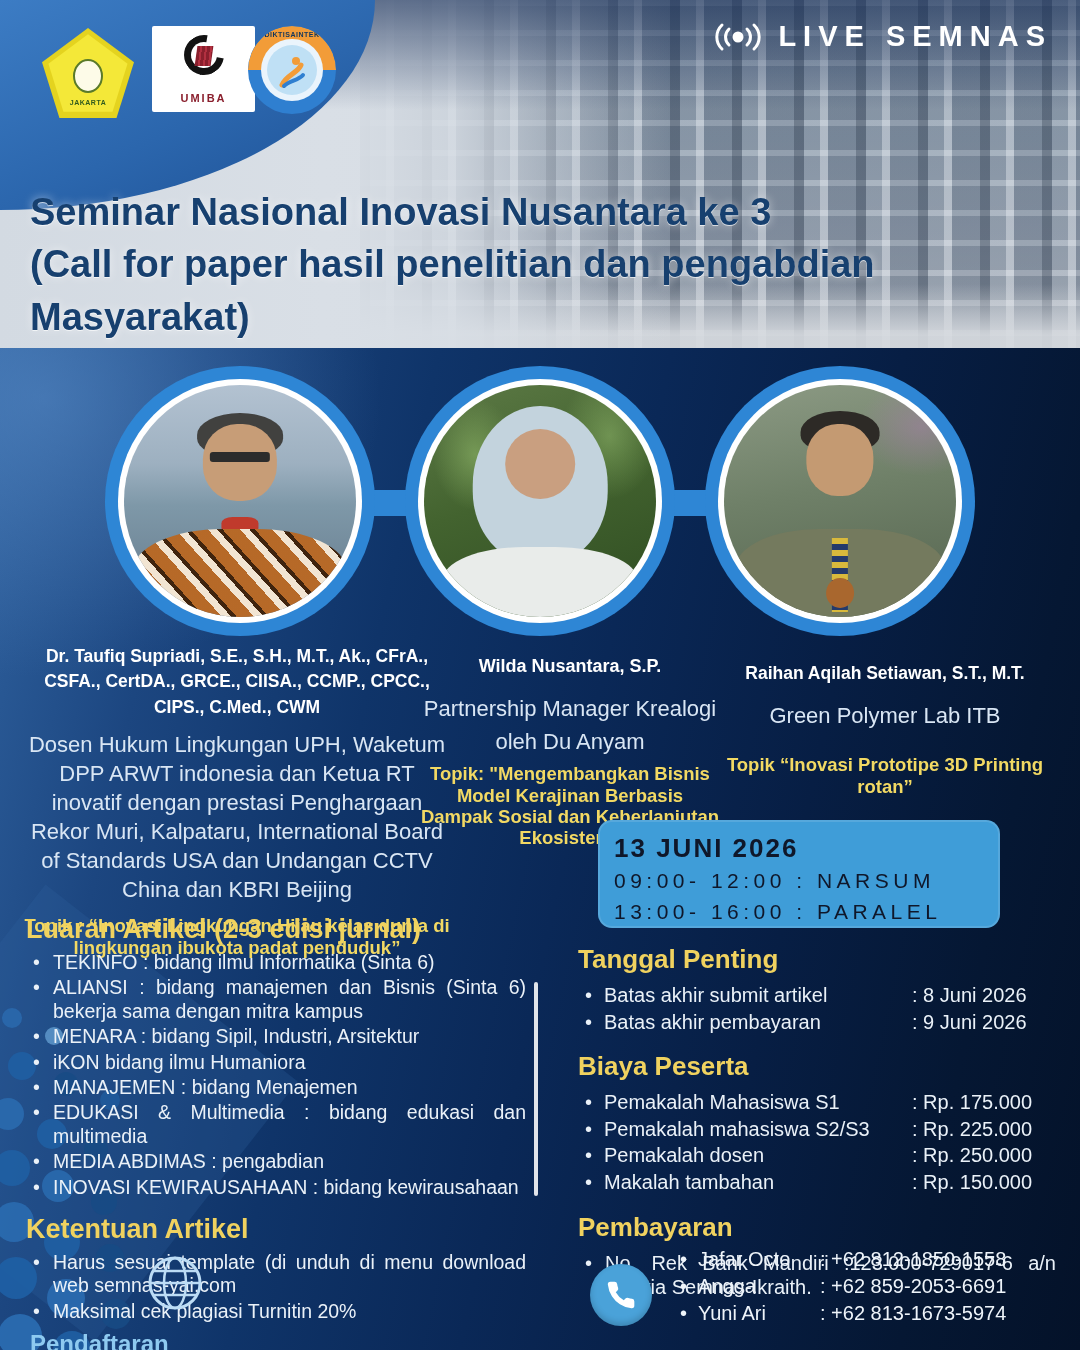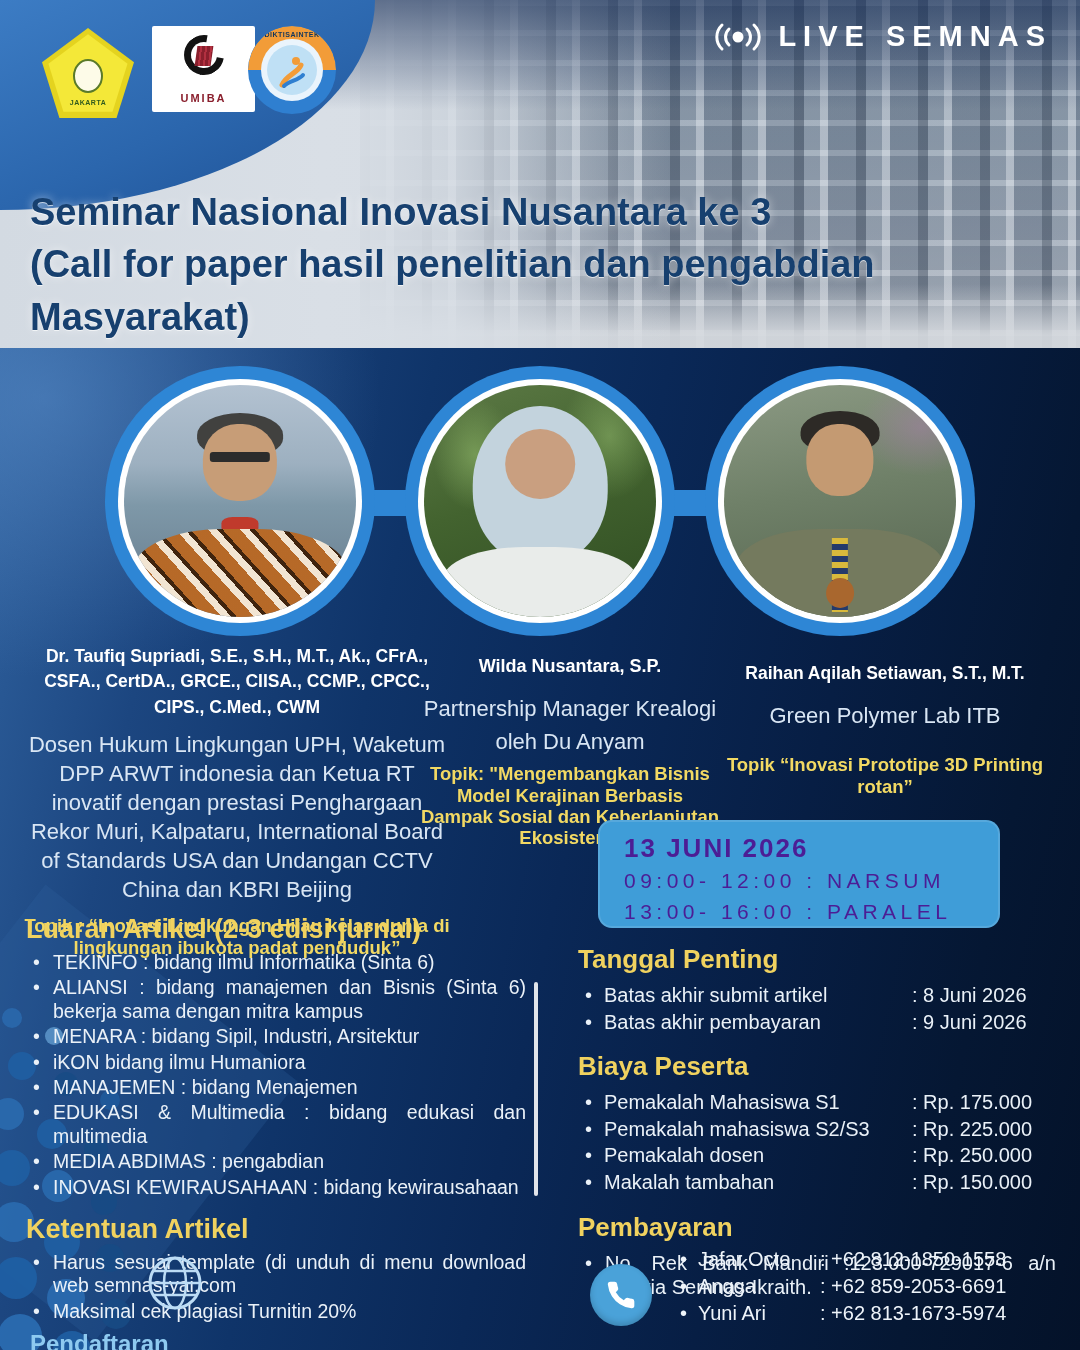--- a/index.html
+++ b/index.html
@@ -116,21 +116,21 @@
   .sp-name{font-size:17.5px;font-weight:bold;line-height:1.45;}
   .sp-aff{margin-top:10px;font-size:22px;color:#d9e6f4;line-height:1.32;}
   .sp-topic{margin-top:11px;font-size:18.5px;font-weight:bold;color:#f2d963;line-height:1.16;}
   .col-2 .sp-name{font-size:18px;}
   .col-2 .sp-aff{margin-top:13px;line-height:1.5;}
   .col-2 .sp-topic{margin-top:5px;}
   .col-3 .sp-aff{margin-top:15px;}
   .col-3 .sp-topic{margin-top:24px;}
   
   .date-card{position:absolute;left:598px;top:472px;width:402px;height:108px;border-radius:14px;
-    background:#3f9dd8;color:#4c1d95;padding:13px 26px;box-shadow:inset 0 0 0 2px rgba(255,255,255,.12);}
+    background:#3f9dd8;color:#0f172a;padding:13px 16px;box-shadow:inset 0 0 0 2px rgba(255,255,255,.12);}
   .date-card .date{font-size:26px;font-weight:bold;letter-spacing:2px;}
   .date-card .sched{font-size:21px;letter-spacing:4.5px;line-height:1.4;margin-top:2px;}
   
   .sec-h{font-size:26px;font-weight:bold;color:#f0d25f;}
   ul.blist{list-style:none;margin:6px 0 0 0;padding:0;}
   ul.blist li{position:relative;padding-left:27px;font-size:19.5px;color:#eaf1f8;
     line-height:1.2;text-align:justify;margin-bottom:2px;}
   ul.blist li::before{content:"•";position:absolute;left:7px;top:0;}
   .left-lower{position:absolute;left:26px;top:566px;width:500px;}
   .left-lower .sec-h{font-size:27px;}

